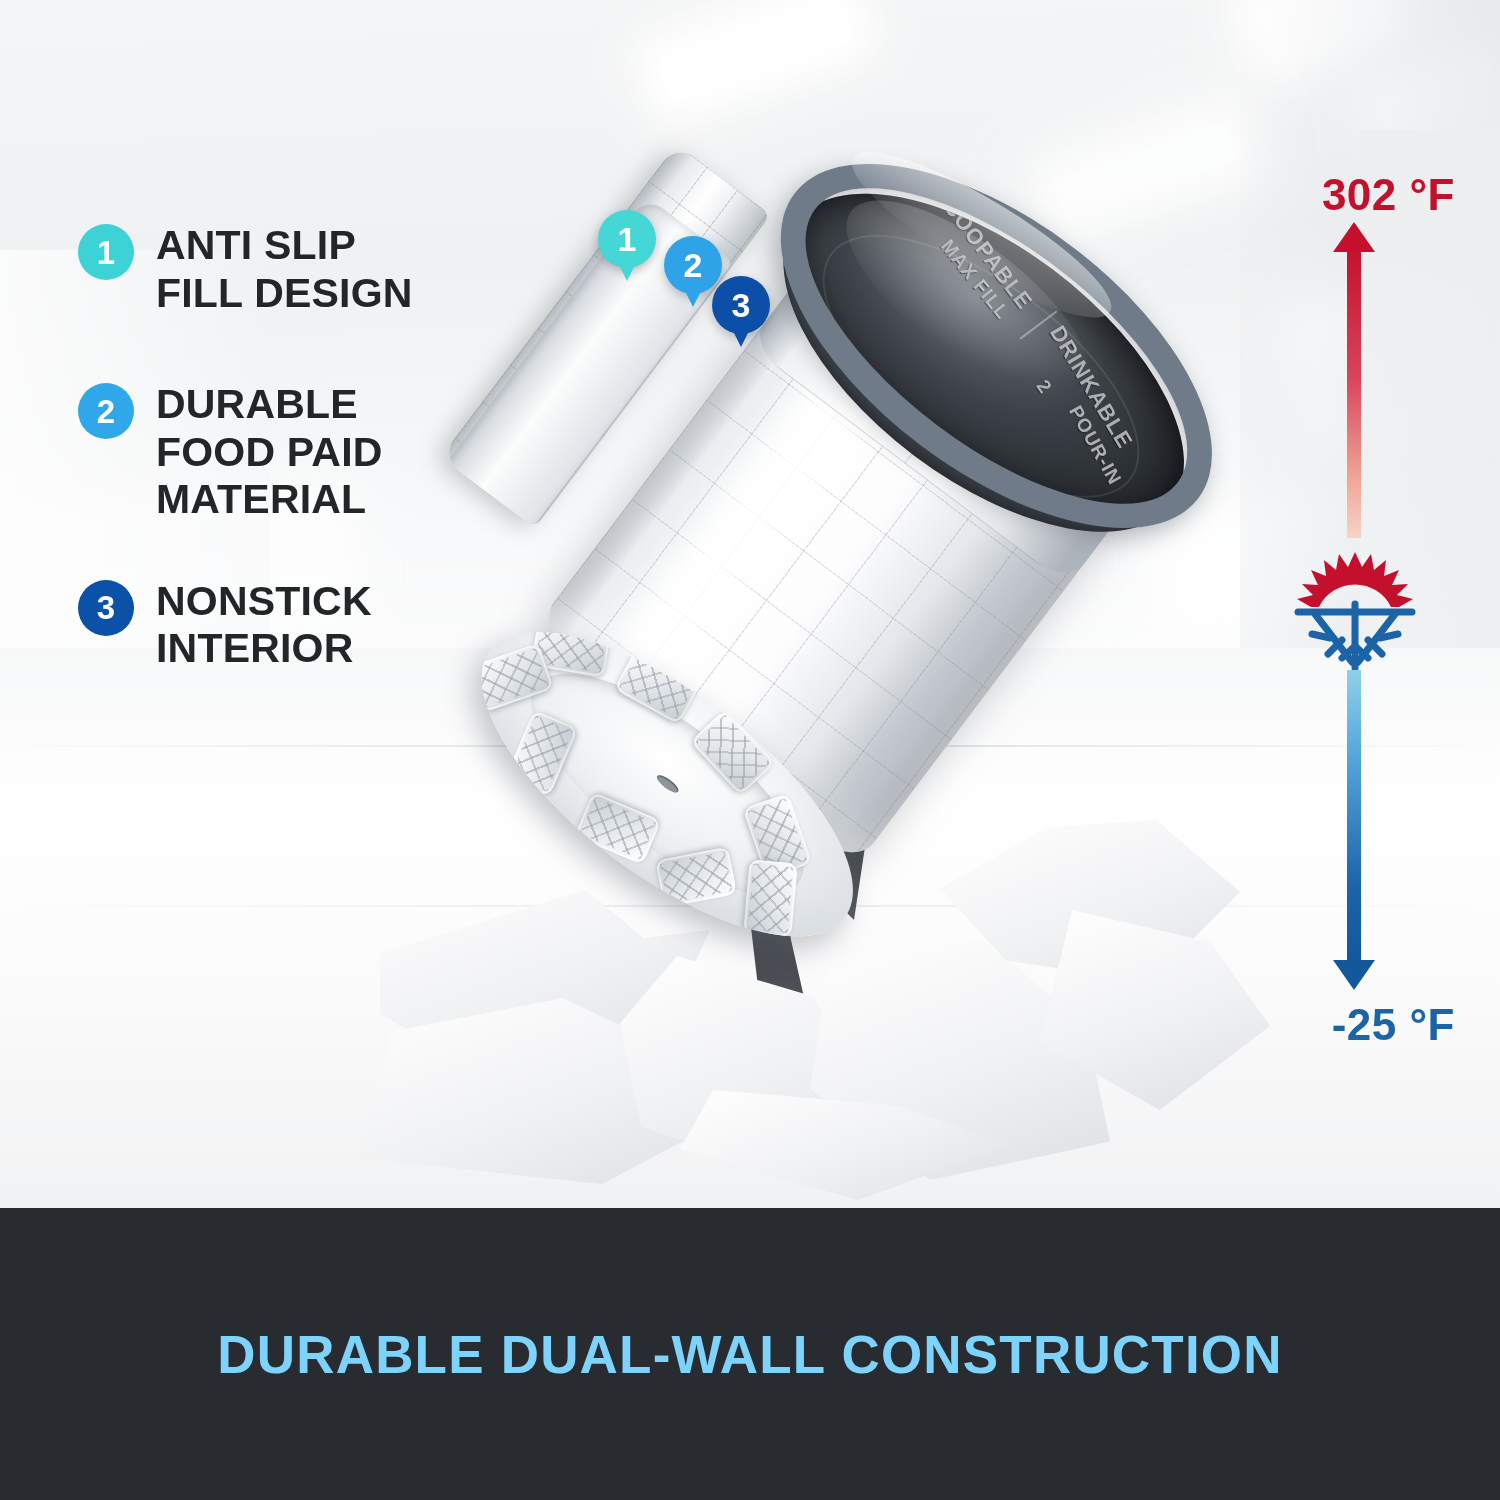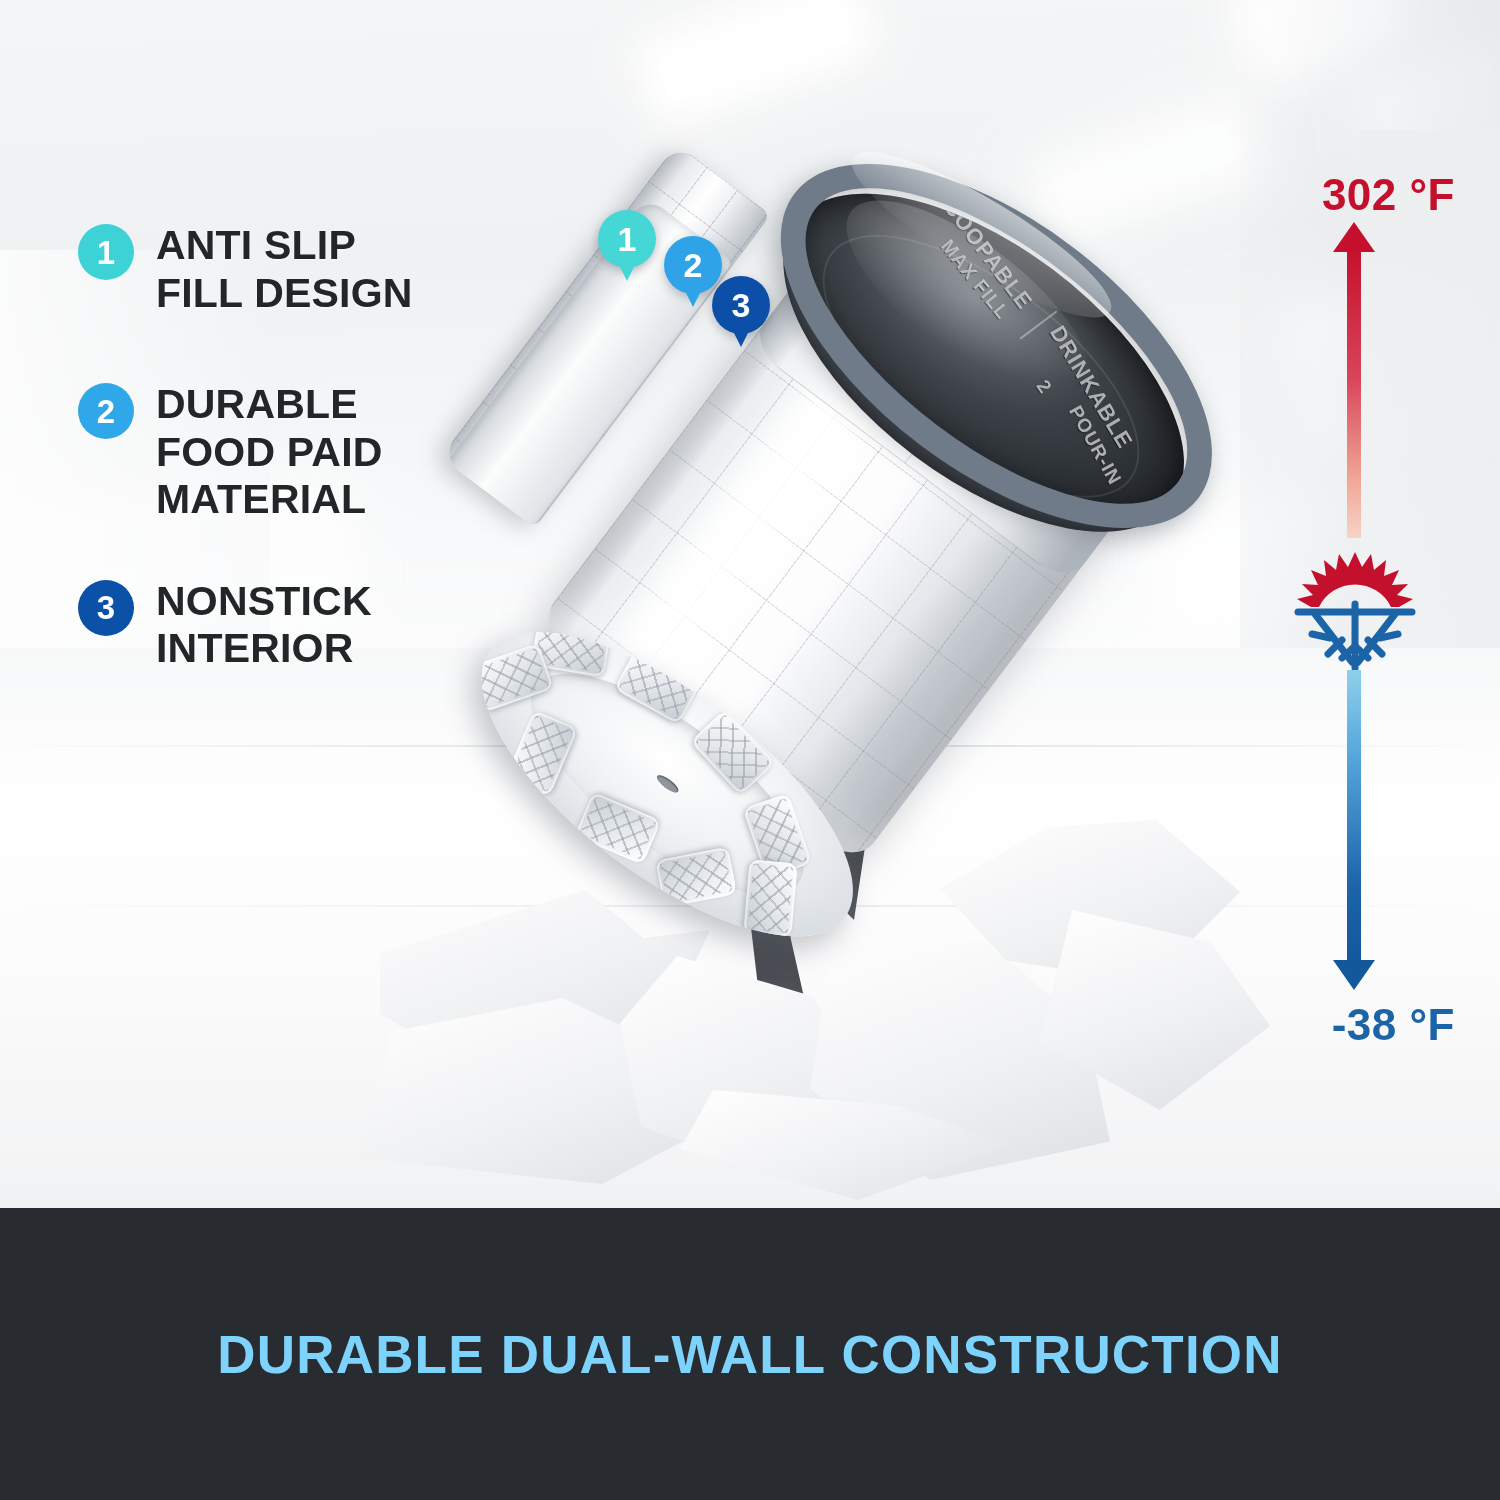--- a/index.html
+++ b/index.html
@@ -343,20 +343,20 @@
         <line x1="90" y1="96" x2="108" y2="92"></line>
         <line x1="52" y1="98" x2="38" y2="112"></line>
         <line x1="78" y1="98" x2="92" y2="112"></line>
         <line x1="65" y1="104" x2="52" y2="116"></line>
         <line x1="65" y1="104" x2="78" y2="116"></line>
       </g>
     </svg>
 
     <div class="arrow-dn"></div>
 
-    <div class="temp-label temp-cold" style="color:#1B64A8">-38 °F</div>
+    <div class="temp-label temp-cold" style="color:#1B64A8">-25 °F</div>
   </div>
 
   <div class="banner">
     <div class="banner-text">DURABLE DUAL-WALL CONSTRUCTION</div>
   </div>
 
 </div>
 
 </body></html>

